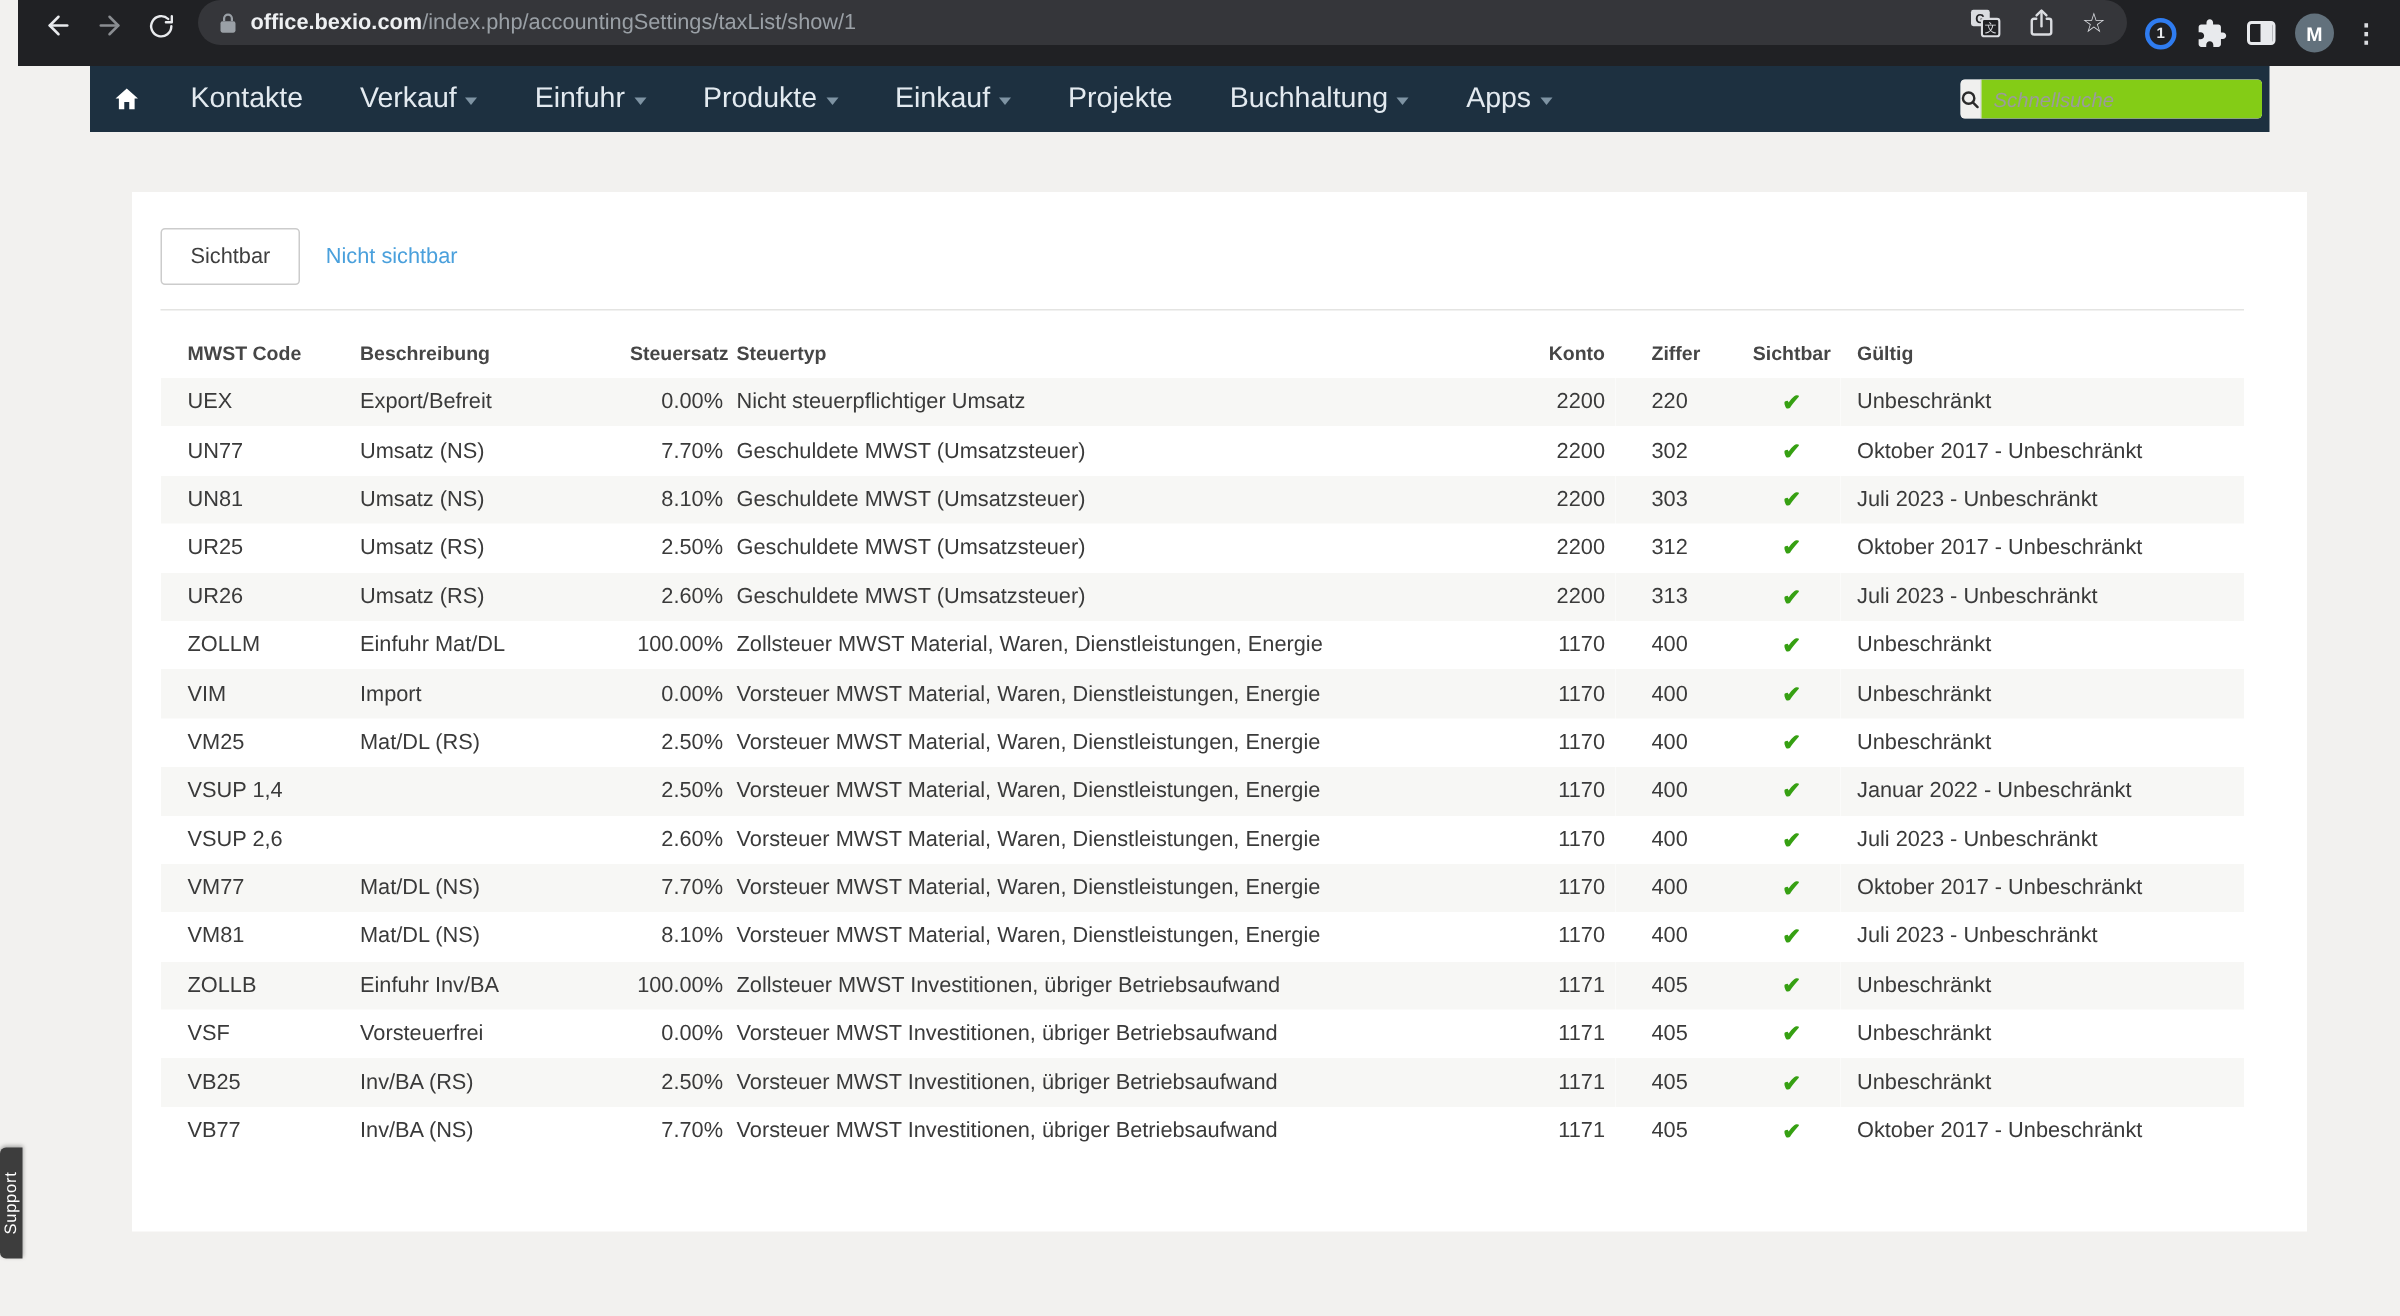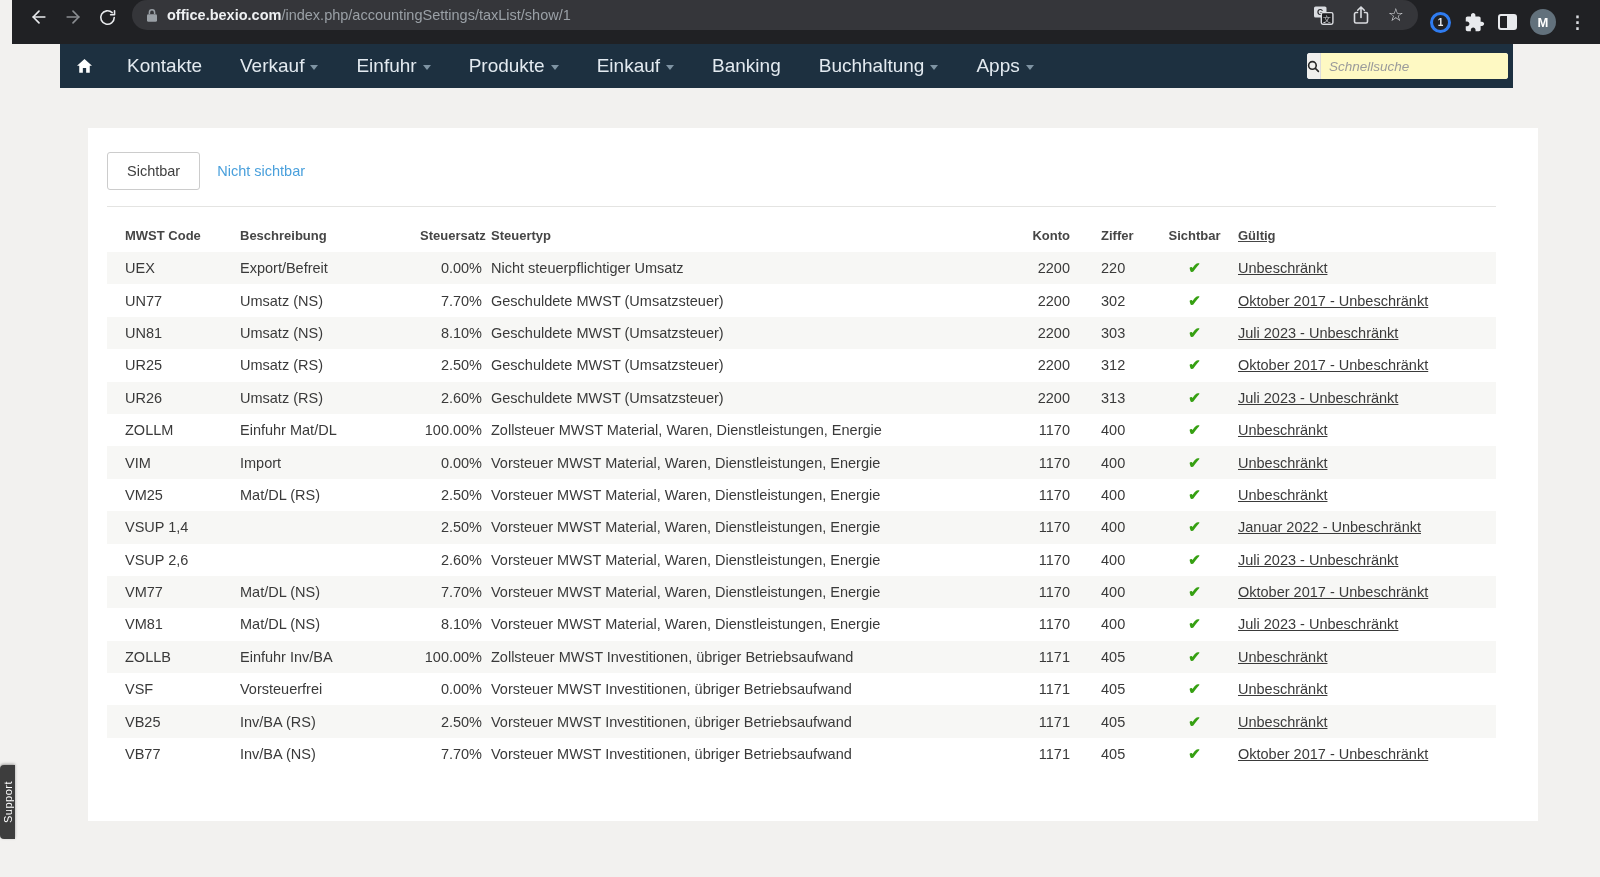--- a/index.html
+++ b/index.html
@@ -25,41 +25,41 @@
   .page { position:relative; height:833px; background:#f2f1ef; }
 
   
   .app-navbar { position:absolute; left:60px; top:0; width:1453px; height:44px; background:#1d3040; display:flex; align-items:center; }
   .home-btn { width:48px; height:100%; display:flex; align-items:center; justify-content:center; }
   .nav-items { display:flex; height:100%; }
   .nav-item { display:flex; align-items:center; gap:6px; padding:0 19px; height:100%; color:#e3eaf0; font-size:19px; cursor:default; }
   .caret { width:0; height:0; border-left:4px solid transparent; border-right:4px solid transparent; border-top:5px solid #7e93a3; margin-top:2px; }
   .search-box { margin-left:auto; margin-right:5px; width:201px; height:26px; background:#fff; border-radius:3px; display:flex; overflow:hidden; }
   .search-icon-seg { width:28px; background:#f0f0ee; border-right:1px solid #ddd; display:flex; align-items:center; justify-content:center; }
-  .search-box input { flex:1; border:none; outline:none; font-size:13.5px; padding:0 8px; color:#333; font-family:"Liberation Sans", sans-serif; background:#fef9c3; }
+  .search-box input { flex:1; border:none; outline:none; font-size:13.5px; padding:0 8px; color:#333; font-family:"Liberation Sans", sans-serif; background:#84cc16; }
   .search-box input::placeholder { color:#9b9b9b; font-style:italic; }
 
   
   .card { position:absolute; left:88px; top:84px; width:1450px; min-height:693px; background:#fff; padding:24px 19px 10px 19px; }
   .tabs { display:flex; align-items:center; }
   .tab-active { border:1px solid #ccc; border-radius:3px; background:#fff; padding:10px 19px; font-size:14.5px; color:#3f3f3f; }
   .tab-link { margin-left:17px; color:#4aa0dc; font-size:14.5px; cursor:pointer; text-decoration:none; }
   .tabs-divider { width:1389px; border-top:1px solid #e4e4e2; margin-top:16px; }
 
   
   table { border-collapse:collapse; table-layout:fixed; width:1389px; }
   thead th { font-size:13px; font-weight:700; color:#464646; padding-top:21px; padding-bottom:9px; white-space:nowrap; }
   tbody td { height:32.4px; font-size:14.5px; color:#3a3a3a; white-space:nowrap; overflow:hidden; }
   tbody tr:nth-child(odd) { background:#f7f7f5; }
   .al-left { text-align:left; } .al-right { text-align:right; } .al-center { text-align:center; }
   th:nth-child(1), td:nth-child(1) { padding-left:18px; }
   th:nth-child(4), td:nth-child(4) { padding-left:9px; }
   th:nth-child(5), td:nth-child(5) { padding-right:7px; }
   th:nth-child(6), td:nth-child(6) { padding-left:24px; }
-  th:nth-child(8), td:nth-child(8) { padding-left:11px;text-decoration:underline; }
+  th:nth-child(8), td:nth-child(8) { padding-left:11px; }
   .check { color:#36a012; font-size:15px; font-weight:700; }
 
   
   .support-tab { position:absolute; left:0; top:721px; width:15px; height:74px; background:#3d3d3d; color:#fff;
     border-radius:0 4px 4px 0; display:flex; align-items:center; justify-content:center;
     writing-mode:vertical-rl; transform:rotate(180deg); font-size:11px; letter-spacing:.5px;
     box-shadow:0 1px 3px rgba(0,0,0,.35); }
 </style>
 </head>
 <body>
@@ -139,21 +139,21 @@
         </div>
         <div class="nav-item">
           <span>Produkte</span>
           <span class="caret"></span>
         </div>
         <div class="nav-item">
           <span>Einkauf</span>
           <span class="caret"></span>
         </div>
         <div class="nav-item">
-          <span>Banking</span>
+          <span>Projekte</span>
         </div>
         <div class="nav-item">
           <span>Buchhaltung</span>
           <span class="caret"></span>
         </div>
         <div class="nav-item">
           <span>Apps</span>
           <span class="caret"></span>
         </div>
       </div>

